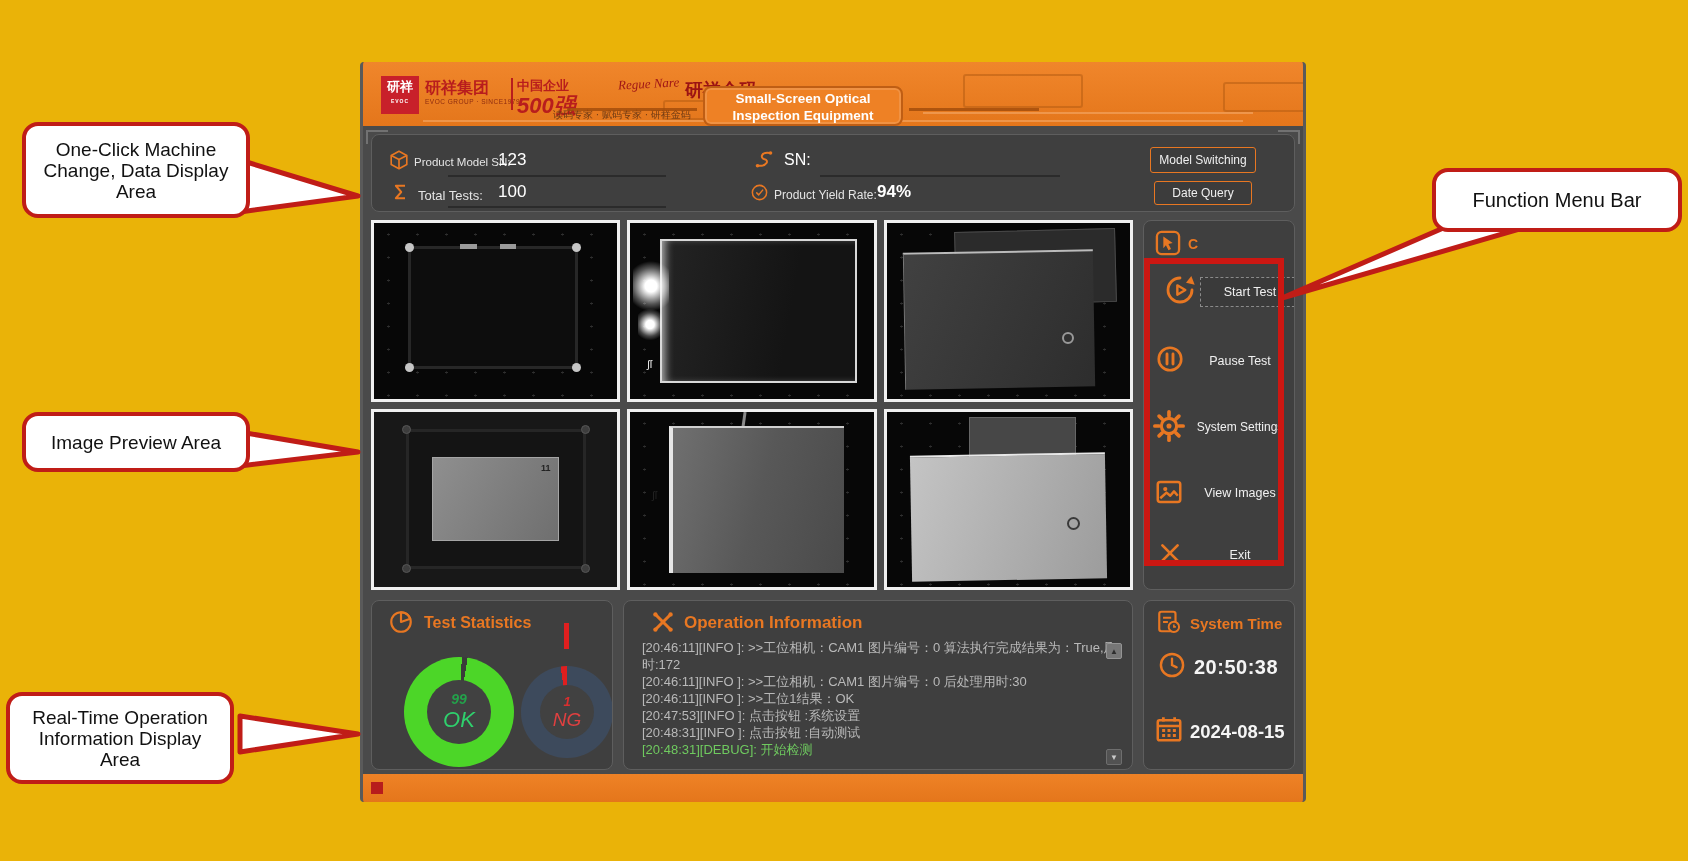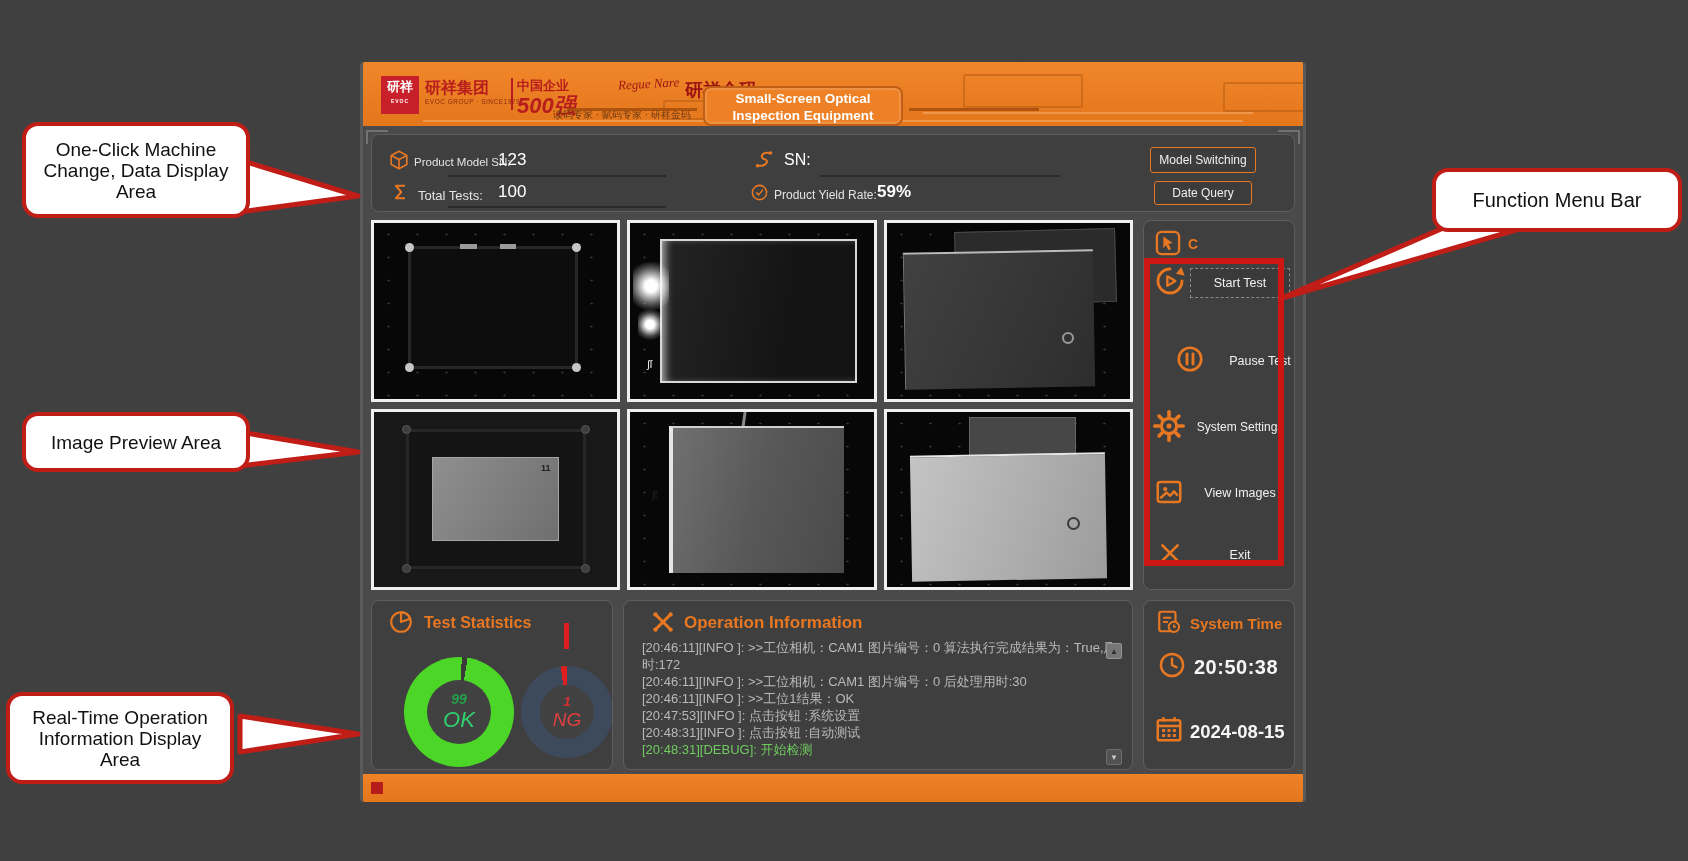--- a/index.html
+++ b/index.html
@@ -1,17 +1,17 @@
 <!DOCTYPE html>
 <html><head>
 <meta charset="utf-8">
 <style>
   * { margin:0; padding:0; box-sizing:border-box; }
   body { background:#ffffff; font-family:"Liberation Sans","DejaVu Sans",sans-serif; }
-  #canvas { position:relative; width:1688px; height:861px; background:#404040; overflow:hidden; }
+  #canvas { position:relative; width:1688px; height:861px; background:#eab308; overflow:hidden; }
 
   
   #tails { position:absolute; inset:0; width:1688px; height:861px; z-index:5; pointer-events:none; }
   .callout { position:absolute; z-index:6; background:#fff; border:4px solid #c01d17; border-radius:16px;
              display:flex; align-items:center; justify-content:center; text-align:center;
              color:#111; font-size:19px; line-height:21px; padding:6px 10px; pointer-events:none; }
   #menu-red-rect { position:absolute; left:1144px; top:258px; width:140px; height:308px;
                    border:6px solid #cc1712; z-index:7; pointer-events:none; }
 
   
@@ -219,21 +219,21 @@
           <circle cx="6.5" cy="17.8" r="1.8" fill="#e87722"></circle>
       </svg>
       <span class="dp-value" style="left:412px; top:16px; font-size:16px;">SN:</span>
       <div class="dp-line" style="left:448px; top:40px; width:240px;"></div>
 
       <svg class="icon" style="left:378px; top:48px;" width="19" height="19" viewBox="0 0 24 24">
         <circle cx="12" cy="12" r="9" stroke="#e87722" stroke-width="1.9" fill="none"></circle>
         <path d="M8.5 12.5 l2.5 2.5 5 -6" stroke="#e87722" stroke-width="1.9" fill="none" stroke-linecap="round" stroke-linejoin="round"></path>
       </svg>
       <span class="dp-label" style="left:402px; top:53px; font-size:12px;">Product Yield Rate:</span>
-      <span class="dp-value" style="left:505px; top:47px; font-weight:bold;">59%</span>
+      <span class="dp-value" style="left:505px; top:47px; font-weight:bold;">94%</span>
 
       <div class="dp-btn" style="left:778px; top:12px;">Model Switching</div>
       <div class="dp-btn" style="left:782px; top:46px; width:98px; height:24px;">Date Query</div>
     </div>
 
     <div id="img-grid">
       <div class="cell c1">
         <div class="frame">
           <div class="dot" style="left:-6px; top:-6px;"></div>
             <div class="dot" style="right:-6px; top:-6px;"></div>
@@ -277,30 +277,30 @@
       </div>
     </div>
 
     <div id="menu-panel" class="panel">
       <svg class="icon" style="left:10px; top:8px;" width="28" height="28" viewBox="0 0 24 24">
         <rect x="2.5" y="2.5" width="19" height="19" rx="4" stroke="#e87722" stroke-width="2" fill="none"></rect>
         <path d="M8 6.5 l8 5.5 -3.6 0.9 2.2 4.2 -2.2 1.1 -2.2 -4.2 -2.2 2.6 Z" fill="#e87722"></path>
       </svg>
       <span class="panel-title" id="menu-header-label">C</span>
 
-      <div class="menu-item" style="top:39px;">
+      <div class="menu-item" style="top:48px;margin-left:10px;">
         <svg class="icon" style="left:10px; top:5px;" width="32" height="32" viewBox="0 0 24 24">
           <path d="M12 3 a9 9 0 1 0 9 9" stroke="#e87722" stroke-width="2.1" fill="none" stroke-linecap="round"></path>
           <polygon points="20.5,1.5 23,8 16.5,6.5" fill="#e87722"></polygon>
           <polygon points="10,8.5 16,12 10,15.5" stroke="#e87722" stroke-width="1.8" fill="none" stroke-linejoin="round"></polygon>
         </svg>
         <span class="label boxed">Start Test</span>
       </div>
 
-      <div class="menu-item" style="top:118px;margin-left:20px;">
+      <div class="menu-item" style="top:118px;">
         <svg class="icon" style="left:11px; top:5px;" width="30" height="30" viewBox="0 0 24 24">
           <circle cx="12" cy="12" r="9" stroke="#e87722" stroke-width="2.1" fill="none"></circle>
           <line x1="9.6" y1="8" x2="9.6" y2="16" stroke="#e87722" stroke-width="2.3" stroke-linecap="round"></line>
           <line x1="14.4" y1="8" x2="14.4" y2="16" stroke="#e87722" stroke-width="2.3" stroke-linecap="round"></line>
         </svg>
         <span class="label">Pause Test</span>
       </div>
 
       <div class="menu-item" style="top:184px;">
         <svg class="icon" style="left:8px; top:4px;" width="34" height="34" viewBox="0 0 24 24">

